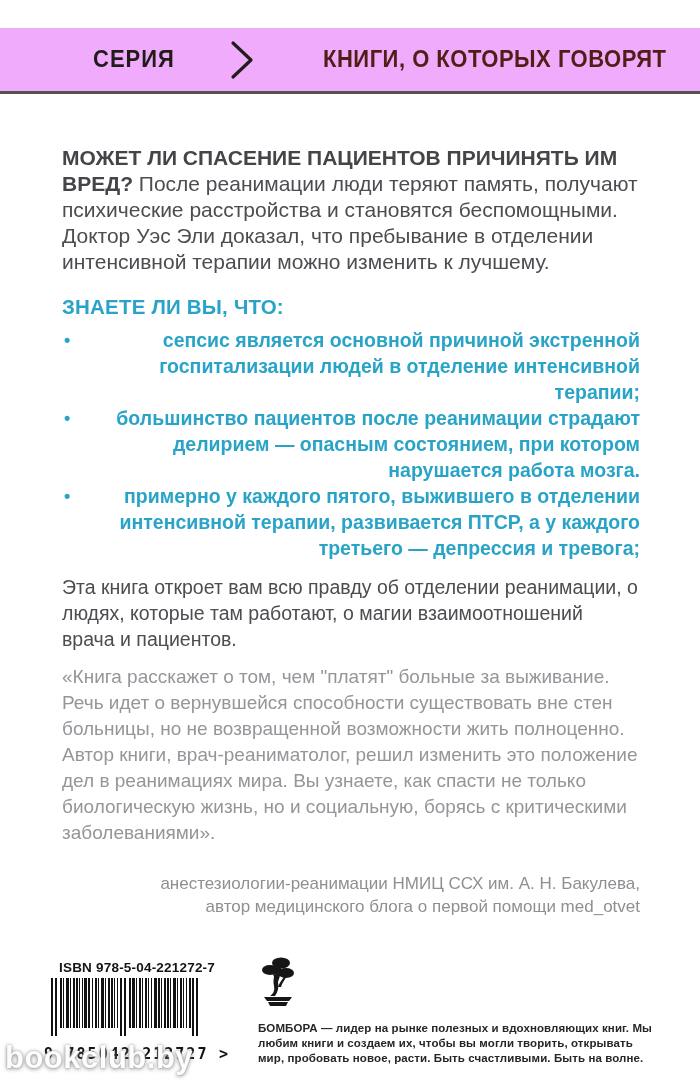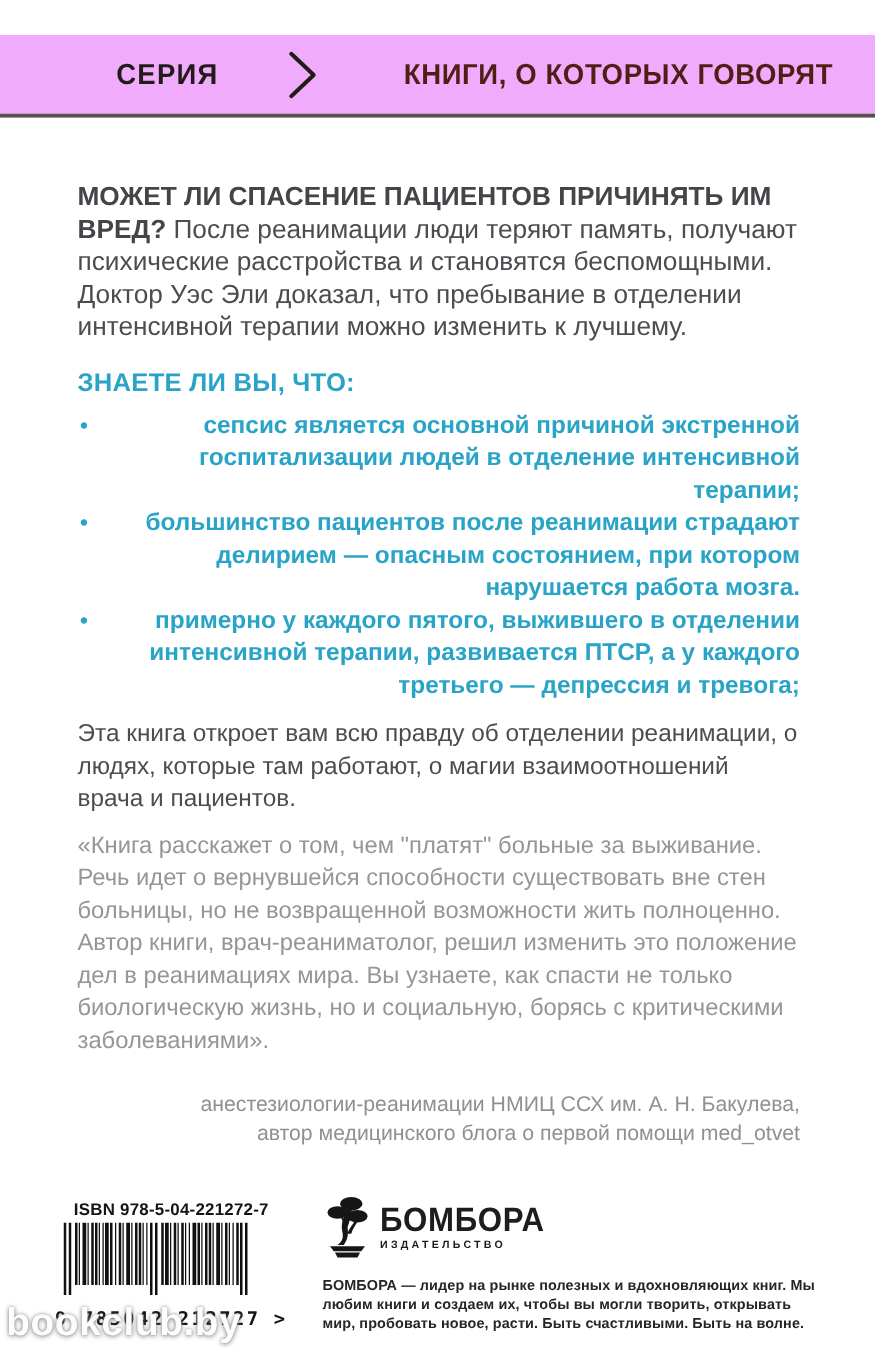--- a/index.html
+++ b/index.html
@@ -224,22 +224,18 @@
           <ellipse cx="23" cy="7" rx="9" ry="5.5"></ellipse>
           <ellipse cx="12" cy="14" rx="8" ry="5"></ellipse>
           <ellipse cx="28" cy="17" rx="8" ry="5"></ellipse>
           <path d="M20 9 C18 16 14 22 16 30 C17 35 15 38 12 40 L17 40 C20 36 21 31 20 26 C22 20 24 15 23 9 Z"></path>
           <path d="M13 15 C16 20 18 24 17 28 L20 27 C19 22 16 17 14 14 Z"></path>
           <path d="M27 19 C24 24 21 27 20 31 L23 31 C24 27 27 23 29 20 Z"></path>
           <path d="M6 41 L34 41 L31 45 L9 45 Z"></path>
           <path d="M10 46 L30 46 L28 50 L12 50 Z"></path>
         </svg>
       </span>
-      <span class="logo-text">
-        <div class="publisher-name">БОМБОРА</div>
-        <div class="publisher-subtitle">ИЗДАТЕЛЬСТВО</div>
-      </span>
     </div>
     <div class="publisher-desc">БОМБОРА — лидер на рынке полезных и вдохновляющих книг. Мы любим книги и создаем их, чтобы вы могли творить, открывать мир, пробовать новое, расти. Быть счастливыми. Быть на волне.</div>
   </div>
 </div>
 
 <div class="watermark">bookclub.by</div>
 
 </body></html>

